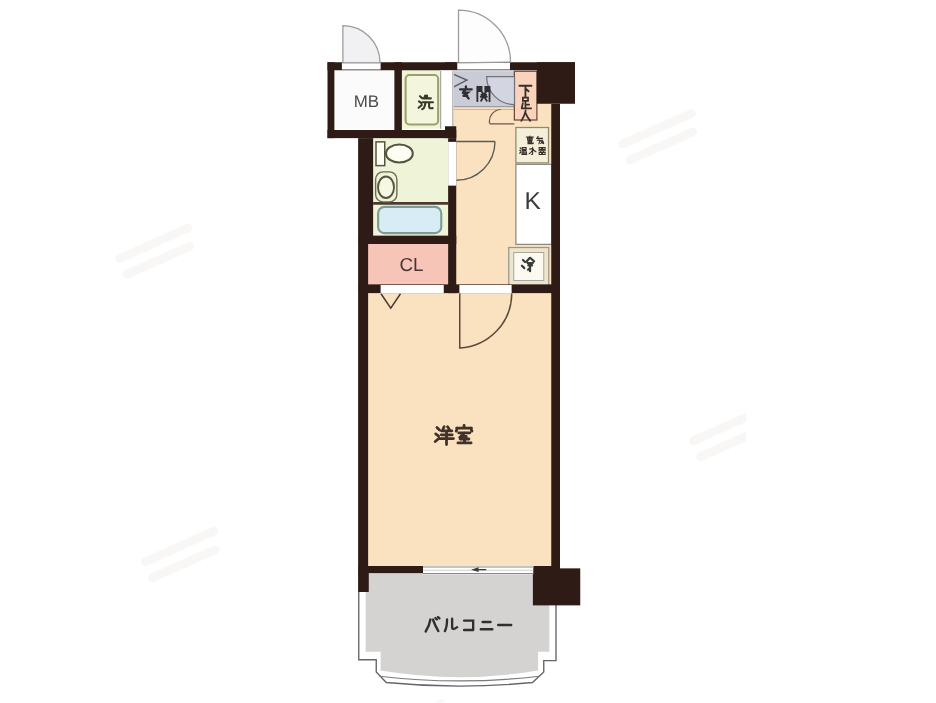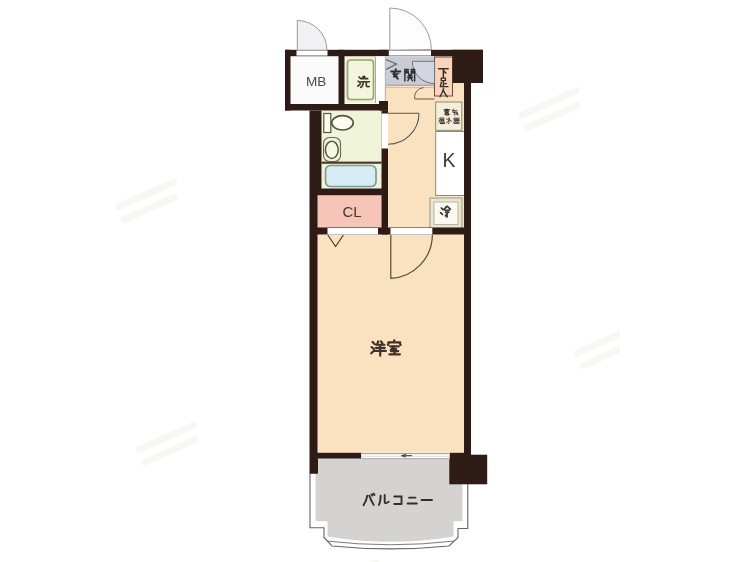--- a/index.html
+++ b/index.html
@@ -1,16 +1,16 @@
 <!DOCTYPE html>
 <html><head>
 <meta charset="utf-8">
 <style>
 html,body{margin:0;padding:0;background:#ffffff;}
-#stage{position:relative;width:597px;height:562px;background:#ffffff;overflow:hidden;font-family:"Liberation Sans",sans-serif;padding-left:23px;}
+#stage{position:relative;width:597px;height:562px;background:#ffffff;overflow:hidden;font-family:"Liberation Sans",sans-serif;}
 </style>
 </head>
 <body>
 <div id="stage">
 <svg width="749" height="562" viewBox="0 0 749 562">
 
 <rect x="0" y="0" width="749" height="562" fill="#ffffff"></rect>
 
 <rect x="363" y="57" width="79" height="177.5" fill="#fae2c1"></rect>
 

